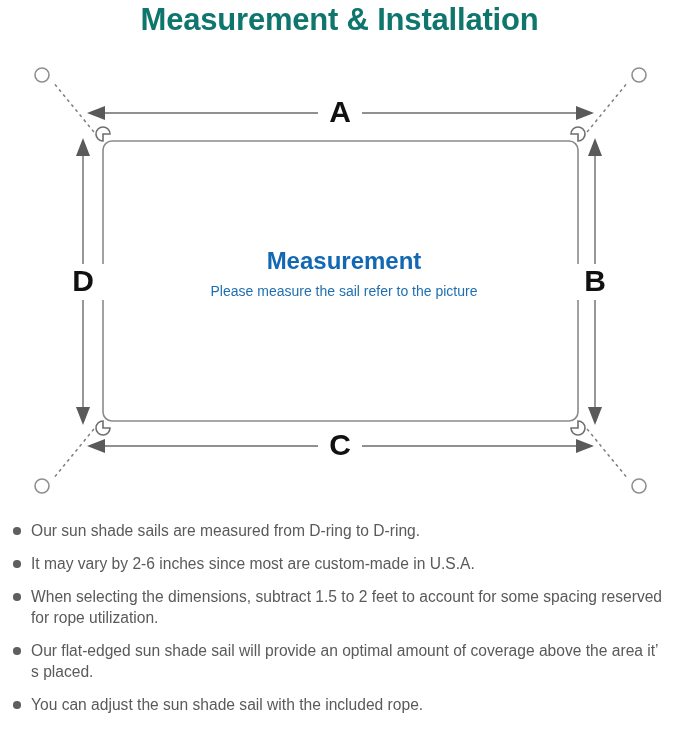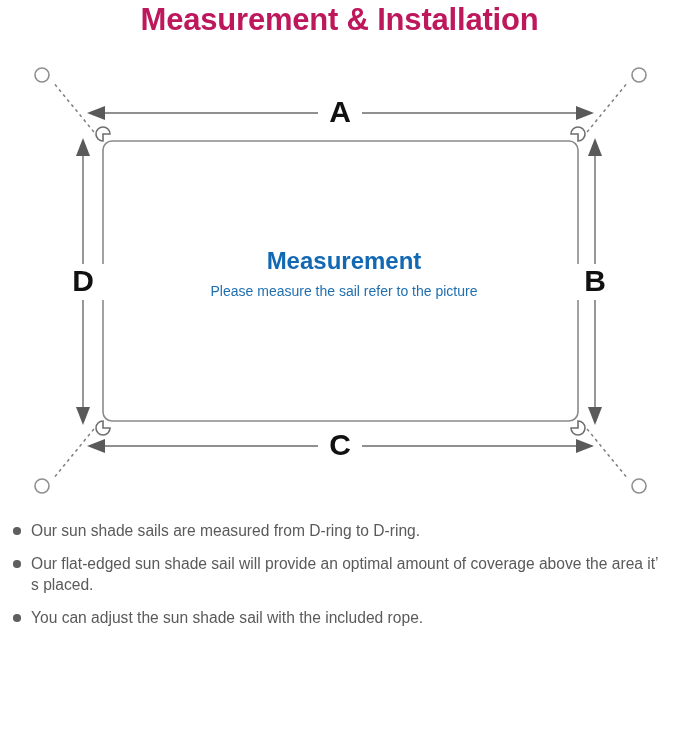--- a/index.html
+++ b/index.html
@@ -19,21 +19,21 @@
   
   #page-title {
     position: absolute;
     left: 0;
     top: 2px;
     width: 679px;
     text-align: center;
     font-family: "Liberation Sans", sans-serif;
     font-size: 31px;
     font-weight: bold;
-    color: #be185d;
+    color: #0f766e;
     letter-spacing: -0.2px;
     white-space: nowrap;
   }
 
   
   #diagram {
     position: absolute;
     left: 0;
     top: 52px;
     width: 679px;
@@ -187,19 +187,27 @@
   </svg>
 </div>
 
 <div id="notes">
   <div class="note-row">
     <span class="note-bullet"></span>
     <span>Our sun shade sails are measured from D-ring to D-ring.</span>
   </div>
   <div class="note-row">
     <span class="note-bullet"></span>
+    <span>It may vary by 2-6 inches since most are custom-made in U.S.A.</span>
+  </div>
+  <div class="note-row">
+    <span class="note-bullet"></span>
+    <span>When selecting the dimensions, subtract 1.5 to 2 feet to account for some spacing reserved for rope utilization.</span>
+  </div>
+  <div class="note-row">
+    <span class="note-bullet"></span>
     <span>Our flat-edged sun shade sail will provide an optimal amount of coverage above the area it’ s placed.</span>
   </div>
   <div class="note-row">
     <span class="note-bullet"></span>
     <span>You can adjust the sun shade sail with the included rope.</span>
   </div>
 </div>
 
 </body></html>

